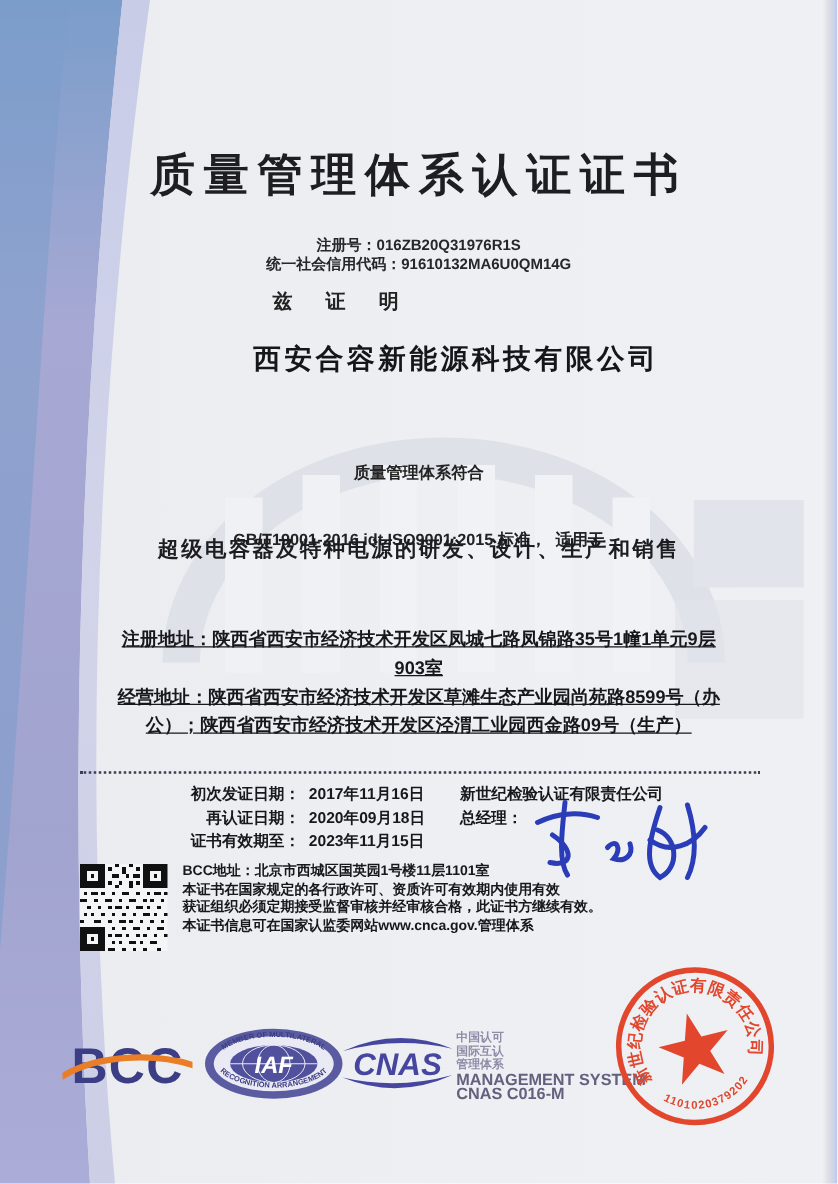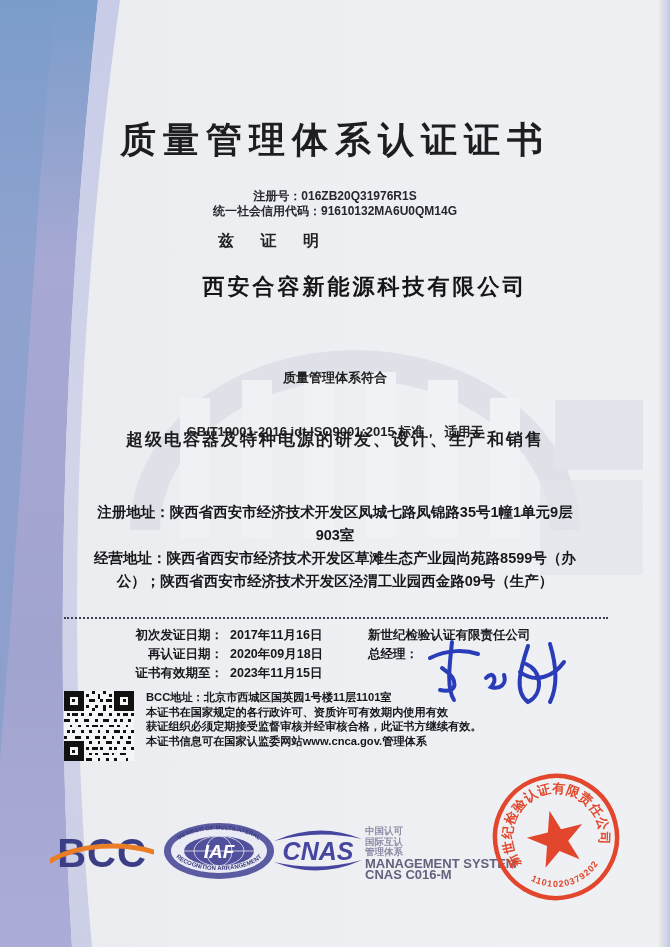--- a/index.html
+++ b/index.html
@@ -21,24 +21,24 @@
     font-size:16px;font-weight:700;letter-spacing:11px;color:#222;}
   .company{position:absolute;top:272px;left:0;width:644px;text-align:center;z-index:2;
     font-family:"DejaVu Serif","Liberation Serif",serif;font-size:22px;font-weight:600;
     letter-spacing:3px;color:#16161a;padding-left:43px;}
   .conformity{position:absolute;top:333px;left:0;width:670px;text-align:center;z-index:2;
     font-size:13px;font-weight:600;color:#222;line-height:18px;white-space:pre-wrap;}
   .scope{position:absolute;top:428px;left:0;width:670px;text-align:center;z-index:2;
     font-family:"DejaVu Serif","Liberation Serif",serif;font-size:17px;font-weight:600;
     letter-spacing:2px;color:#1d1d21;}
   .addresses{position:absolute;top:501px;left:0;width:670px;text-align:center;z-index:2;
-    font-size:14.5px;font-weight:700;color:#17171c;line-height:23px;}
+    font-size:14.5px;font-weight:700;color:#17171c;line-height:23px;text-decoration:underline;}
   .dotline{position:absolute;top:617px;left:64px;width:544px;height:0;z-index:2;
     border-top:2px dotted #3c3c52;}
-  .dates{position:absolute;top:626px;left:127px;z-index:2;font-size:12.5px;font-weight:700;color:#17171c;}
+  .dates{position:absolute;top:626px;left:144px;z-index:2;font-size:12.5px;font-weight:700;color:#17171c;}
   .date-row{display:flex;line-height:18.8px;}
   .date-row .lbl{width:96px;text-align:right;}
   .date-row .val{margin-left:7px;}
   .issuer{position:absolute;top:626px;left:368px;z-index:2;font-size:12.5px;font-weight:700;color:#17171c;line-height:19px;}
   .sig-svg{position:absolute;top:636px;left:424px;z-index:3;}
   .qr{position:absolute;top:690px;left:64px;z-index:2;}
   .notes{position:absolute;top:690px;left:146px;z-index:2;font-size:11.2px;font-weight:700;color:#17171c;line-height:14.6px;white-space:nowrap;}
   
   .bcc-logo{position:absolute;top:831px;left:50px;width:104px;height:46px;z-index:2;}
   .bcc-text{position:absolute;left:0;top:0;width:104px;text-align:center;

